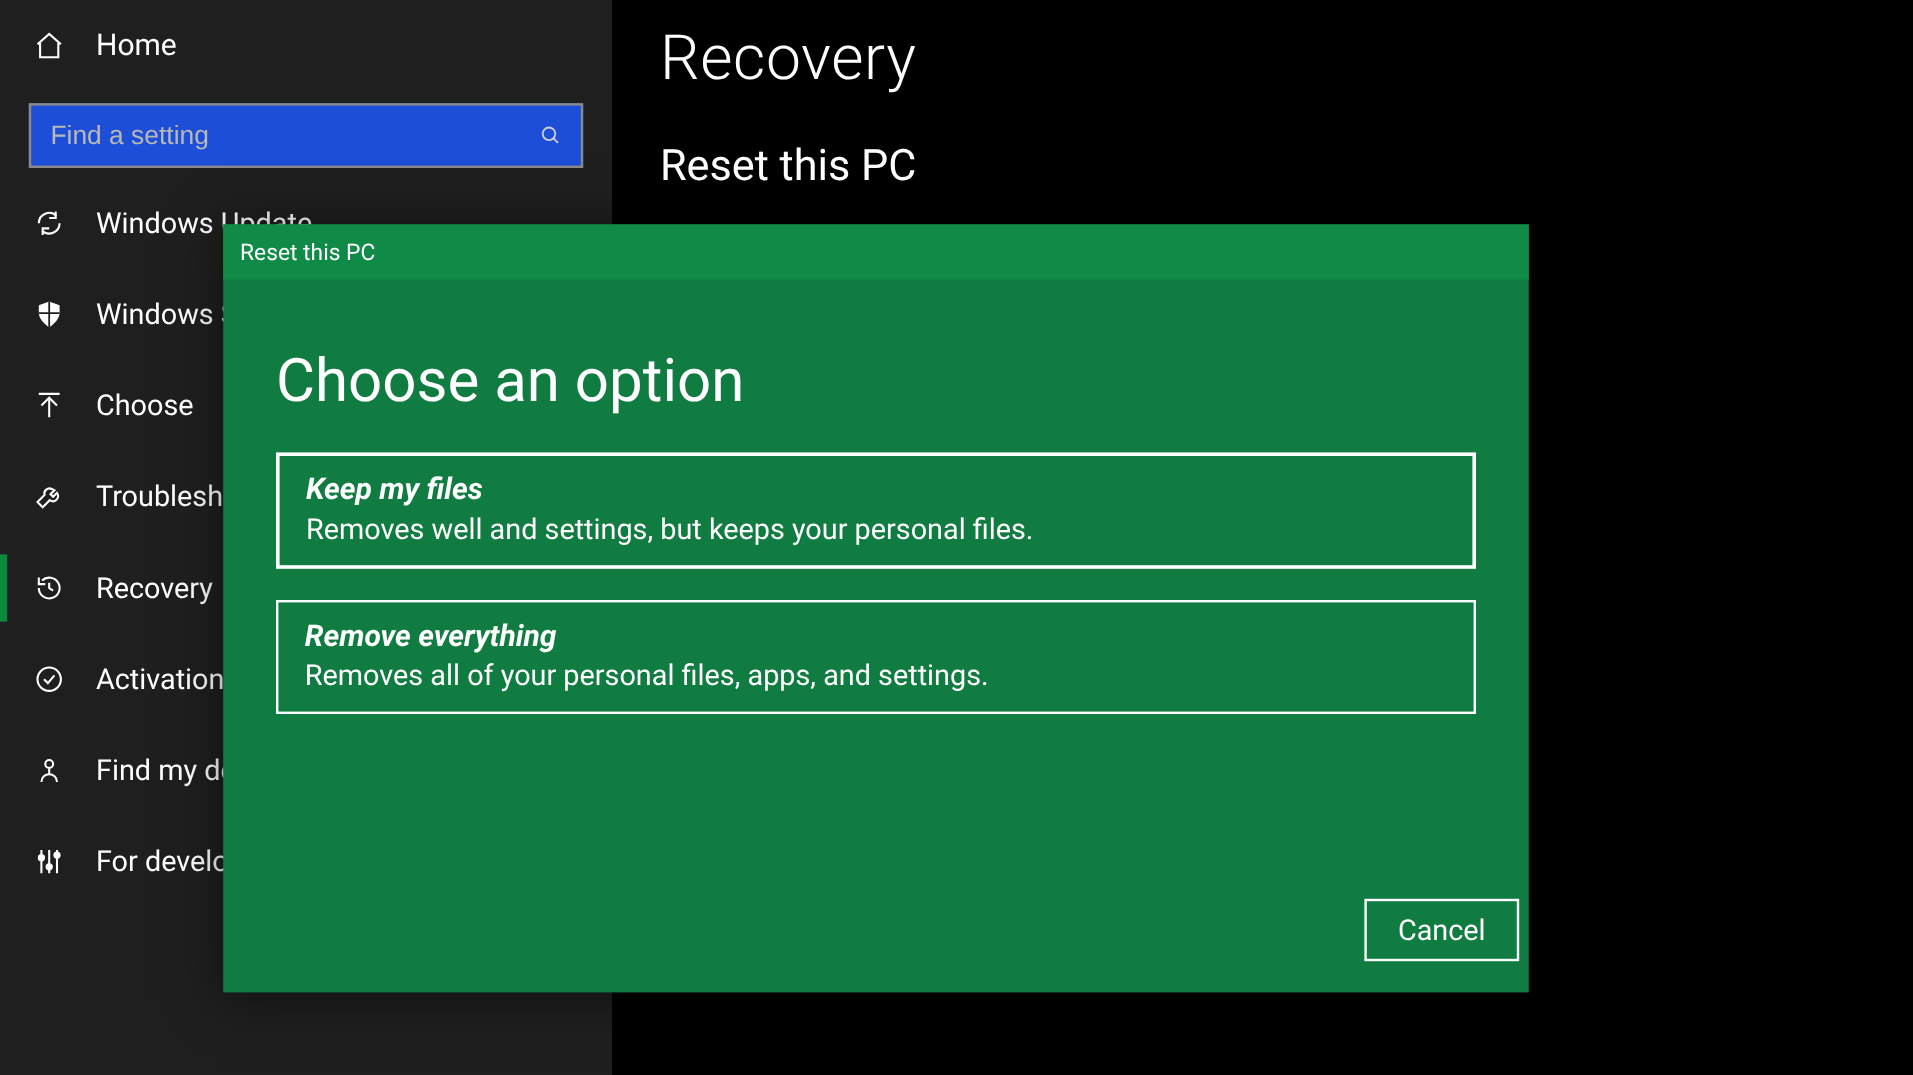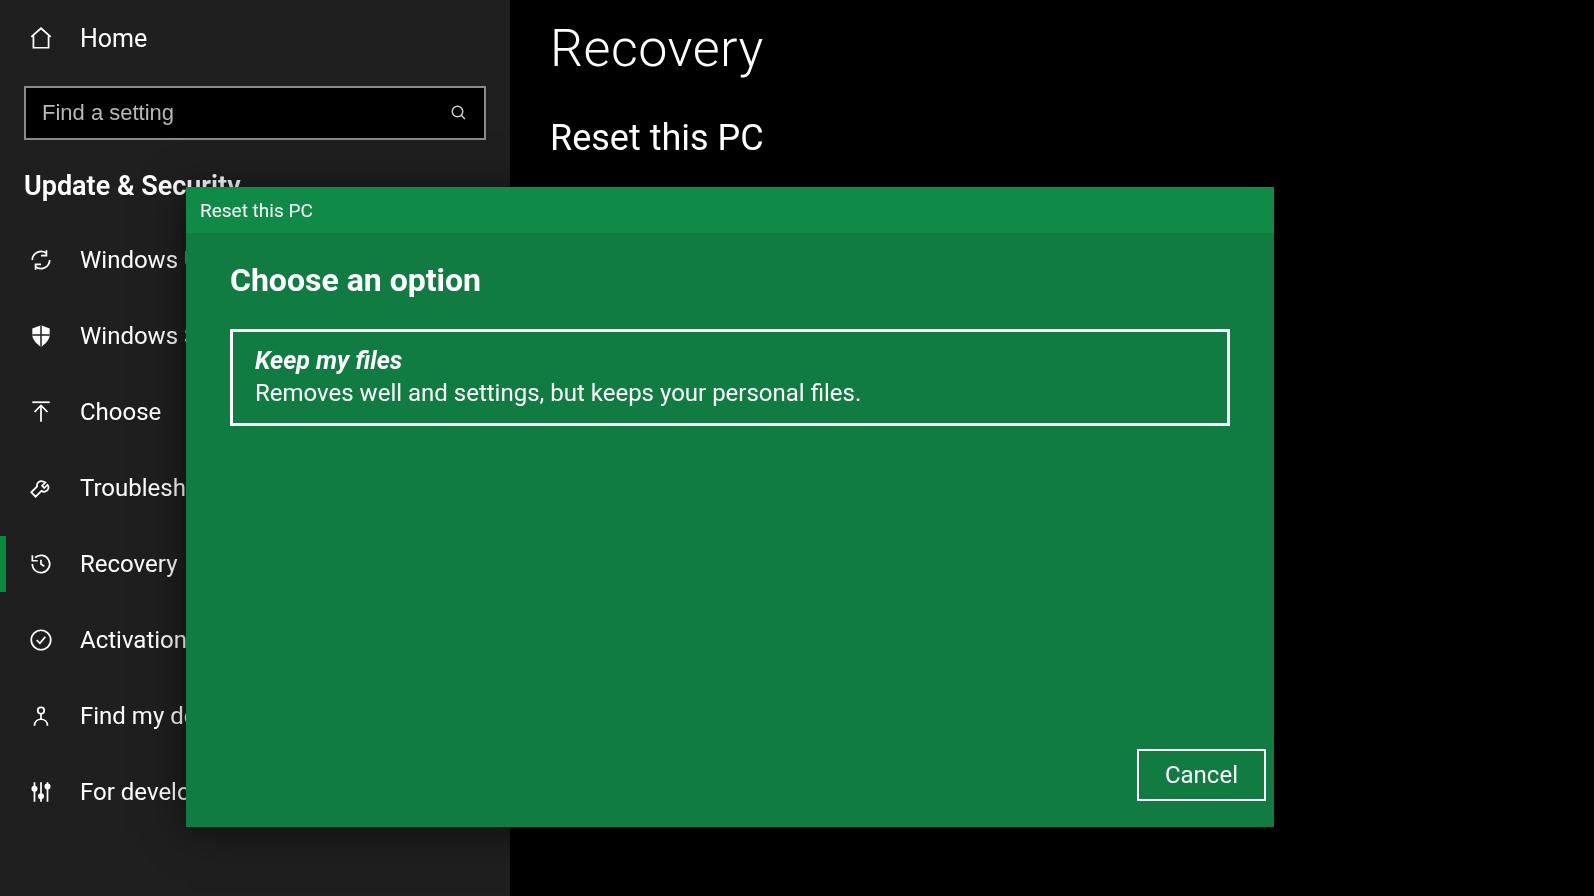--- a/index.html
+++ b/index.html
@@ -3,21 +3,21 @@
 <meta charset="utf-8">
 <style>
   * { box-sizing: border-box; margin: 0; padding: 0; }
   html, body { width: 1594px; height: 896px; overflow: hidden; font-family: "Segoe UI", -apple-system, Roboto, sans-serif; background: #000; color: #fff; }
   .app { position: relative; width: 1271px; height: 896px; background: #000; }
 
   
   .sidebar { position: absolute; left: 0; top: 0; width: 510px; height: 896px; background: #1f1f1f; }
   .home-row { display: flex; align-items: center; height: 76px; padding-left: 28px; gap: 26px; font-size: 25px; cursor: pointer; }
   .search-row { padding: 10px 24px 0 24px; }
-  .search-box { display: flex; align-items: center; height: 54px; border: 2px solid #8a8a8a; background: #000000; padding: 0 16px; }
+  .search-box { display: flex; align-items: center; height: 54px; border: 2px solid #8a8a8a; background: #1d4ed8; padding: 0 16px; }
   .search-input { flex: 1; background: transparent; border: none; color: #b8b8b8; font-size: 22px; outline: none; }
   .search-input::placeholder { color: #b8b8b8; }
   .search-icon { width: 18px; height: 18px; }
 
   .section-title { padding: 30px 24px 12px 24px; font-size: 27px; font-weight: 600; }
 
   .nav-list { list-style: none; margin-top: 8px; }
   .nav-item { display: flex; align-items: center; height: 76px; padding-left: 28px; gap: 26px; font-size: 24px; cursor: pointer; position: relative; }
   .nav-item.selected::before { content: ""; position: absolute; left: 0; top: 10px; bottom: 10px; width: 6px; background: #0b8a3e; }
   .nav-icon { width: 26px; height: 26px; display: inline-flex; align-items: center; justify-content: center; flex-shrink: 0; }
@@ -27,21 +27,21 @@
   
   .main { position: absolute; left: 510px; top: 0; right: 0; height: 896px; background: #000; padding: 18px 40px 0 40px; }
   .page-title { font-size: 52px; font-weight: 350; letter-spacing: 0.5px; }
   .sub-title { font-size: 36px; font-weight: 400; margin-top: 38px; }
   .body-text { font-size: 25px; margin-top: 28px; line-height: 1.35; color: #eaeaea; max-width: 720px; }
 
   
   .dialog { position: absolute; left: 186px; top: 187px; width: 1088px; height: 640px; background: #107c41; color: #fff; box-shadow: 0 4px 40px rgba(0,0,0,.5); }
   .dialog-titlebar { height: 46px; background: #0f8a47; display: flex; align-items: center; padding: 0 14px; font-size: 19px; }
   .dialog-body { padding: 28px 44px 24px 44px; position: relative; height: calc(100% - 46px); }
-  .dialog-heading { font-size: 32px; font-weight: 700; margin-bottom: 30px; }
+  .dialog-heading { font-size: 50px; font-weight: 400; margin-bottom: 30px; margin-top: 28px; }
 
   .option { border: 2px solid #fff; padding: 14px 22px 16px 22px; margin-bottom: 26px; cursor: pointer; }
   .option .opt-title { font-size: 25px; font-weight: 700; font-style: italic; }
   .option .opt-desc { font-size: 24px; font-weight: 400; margin-top: 4px; }
   .option.thick { border-width: 3px; }
 
   .cancel-btn { position: absolute; right: 8px; bottom: 26px; border: 2px solid #fff; background: transparent; color: #fff; font-size: 24px; padding: 10px 26px; cursor: pointer; font-family: inherit; }
 
 </style>
 </head>
@@ -64,21 +64,20 @@
         <input class="search-input" type="text" placeholder="Find a setting" style="">
         <span class="search-icon">
           <svg viewBox="0 0 24 24" width="18" height="18" stroke="#cfcfcf" fill="none" stroke-width="2">
               <circle cx="10" cy="10" r="7"></circle>
               <line x1="20" y1="20" x2="15" y2="15"></line>
             </svg>
         </span>
       </div>
     </div>
 
-    <div class="section-title">Update &amp; Security</div>
 
     <ul class="nav-list">
       <li class="nav-item">
         <span class="nav-icon">
           <svg viewBox="0 0 24 24">
               <path d="M4 12a8 8 0 0 1 13.6-5.6M20 12a8 8 0 0 1-13.6 5.6M17 3v5h-5M7 21v-5h5"></path>
             </svg>
         </span>
         <span class="nav-label">Windows Update</span>
       </li>
@@ -164,18 +163,22 @@
       <span>Reset this PC</span>
     </div>
     <div class="dialog-body">
       <h1 class="dialog-heading">Choose an option</h1>
 
       <div class="option thick">
         <div class="opt-title">Keep my files</div>
         <div class="opt-desc">Removes well and settings, but keeps your personal files.</div>
       </div>
 
+      <div class="option">
+        <div class="opt-title">Remove everything</div>
+        <div class="opt-desc">Removes all of your personal files, apps, and settings.</div>
+      </div>
 
       <button class="cancel-btn">Cancel</button>
     </div>
   </div>
 
 </div>
 
 </body></html>

